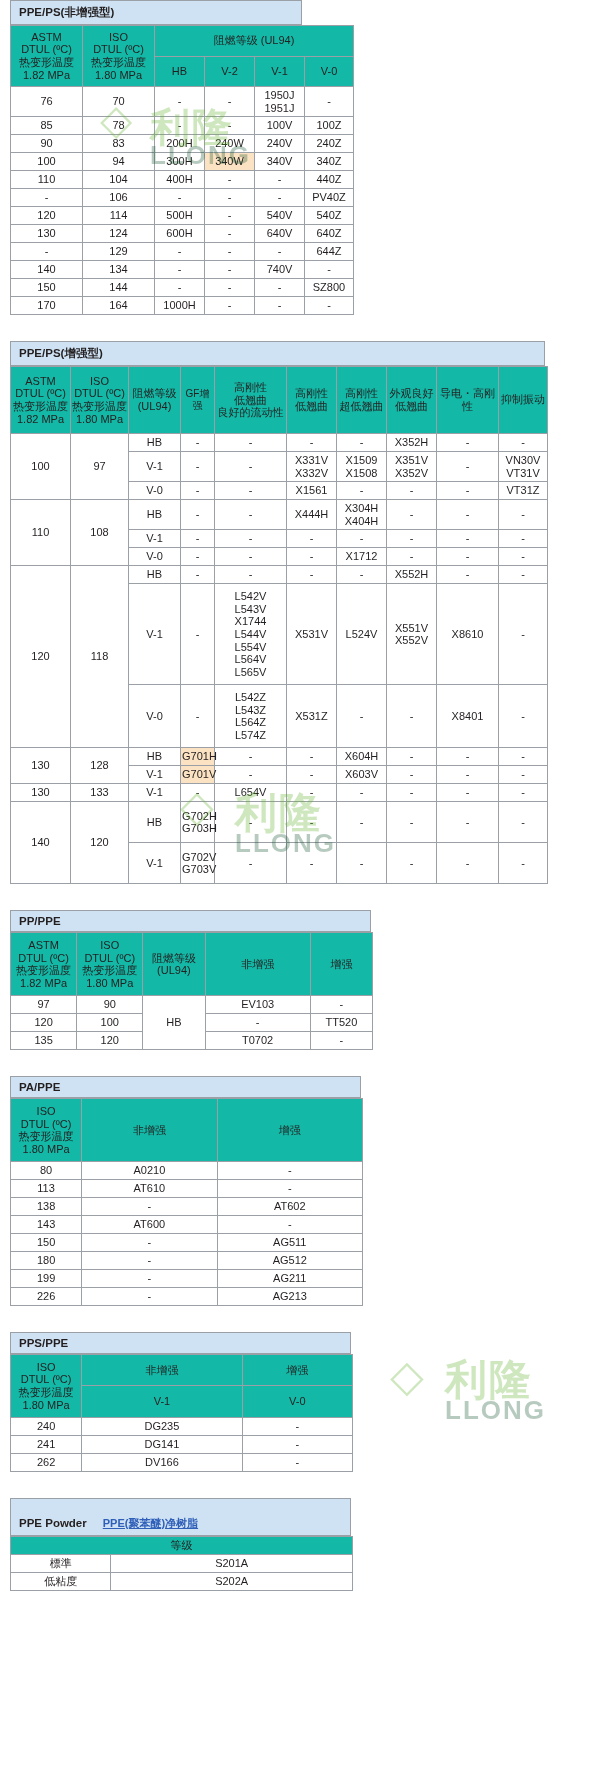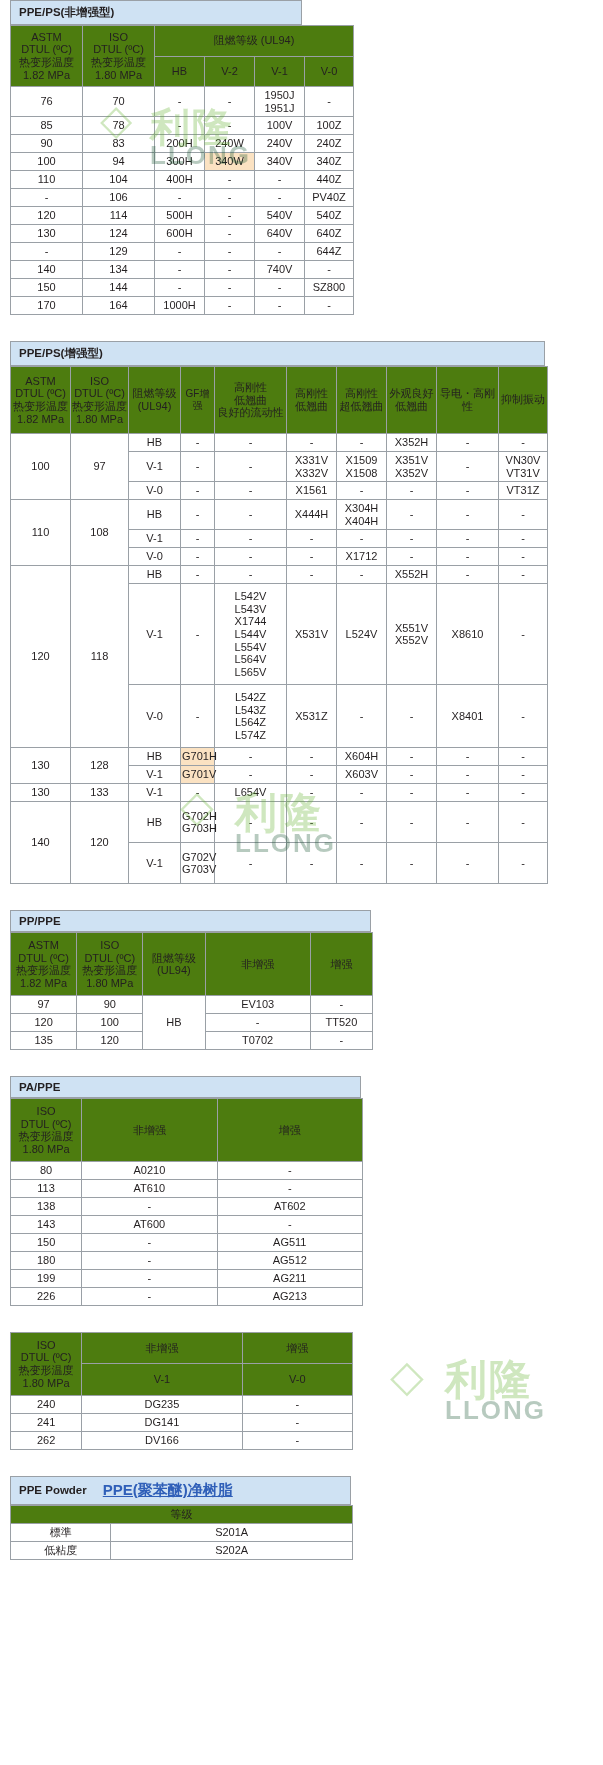--- a/index.html
+++ b/index.html
@@ -4,25 +4,25 @@
 <style>
   html,body{margin:0;padding:0;background:#ffffff;}
   body{width:603px;font-family:"Liberation Sans","DejaVu Sans",sans-serif;color:#231f20;-webkit-font-smoothing:antialiased;}
   .page{position:relative;width:603px;}
   .watermark{position:absolute;pointer-events:none;opacity:.30;font-weight:bold;color:#7ec242;font-size:40px;letter-spacing:2px;}
   .wm-green{color:#63b32e;}
   .wm-blue{color:#14532d;}
   .section{margin:0 0 0 0;}
   table{border-collapse:collapse;table-layout:fixed;}
   td,th{border:1px solid #9aa0a6;font-size:11px;line-height:1.18;text-align:center;vertical-align:middle;padding:2px 1px;background:#ffffff;}
-  .hdr{background:#4d7c0f;font-weight:normal;}
+  .hdr{background:#14b8a6;font-weight:normal;}
   .title{background:#cfe2f3;border:1px solid #9aa0a6;font-weight:bold;font-size:11.5px;text-align:left;padding:4px 8px;}
-  .title-row{display:flex;align-items:center;}
+  .title-row{display:flex;align-items:center;margin-top:13px;}
   .small{font-size:10px;}
-  .blue-link{color:#2f5fb8;text-decoration:underline;font-weight:bold;font-size:15px;}
+  .blue-link{color:#2f5fb8;text-decoration:underline;font-weight:bold;font-size:11px;}
   .tbl-wrap{padding-left:10px;}
   .multiline{line-height:1.15;}
   .hl{background:#fbe2c2;}
   .sp{height:18px;}
   .sp-lg{height:26px;}
 </style>
 </head>
 <body>
 
 <div class="page">
@@ -462,20 +462,21 @@
         </tr>
       </tbody>
         </table>
     </div>
   </div>
 
   <div class="sp-lg"></div>
 
   <div class="section">
     <div class="tbl-wrap">
+      <div class="title" style="width:341px;box-sizing:border-box;">PPS/PPE</div>
       <table style="width:343px;">
         <colgroup>
           <col style="width:71px">
             <col style="width:160px">
             <col style="width:110px">
         </colgroup>
         <tbody>
             <tr>
           <td class="hdr multiline" rowspan="2" style="height:58px;">ISO<br>DTUL (ºC)<br>热变形温度<br>1.80 MPa</td>
           <td class="hdr">非增强</td>

